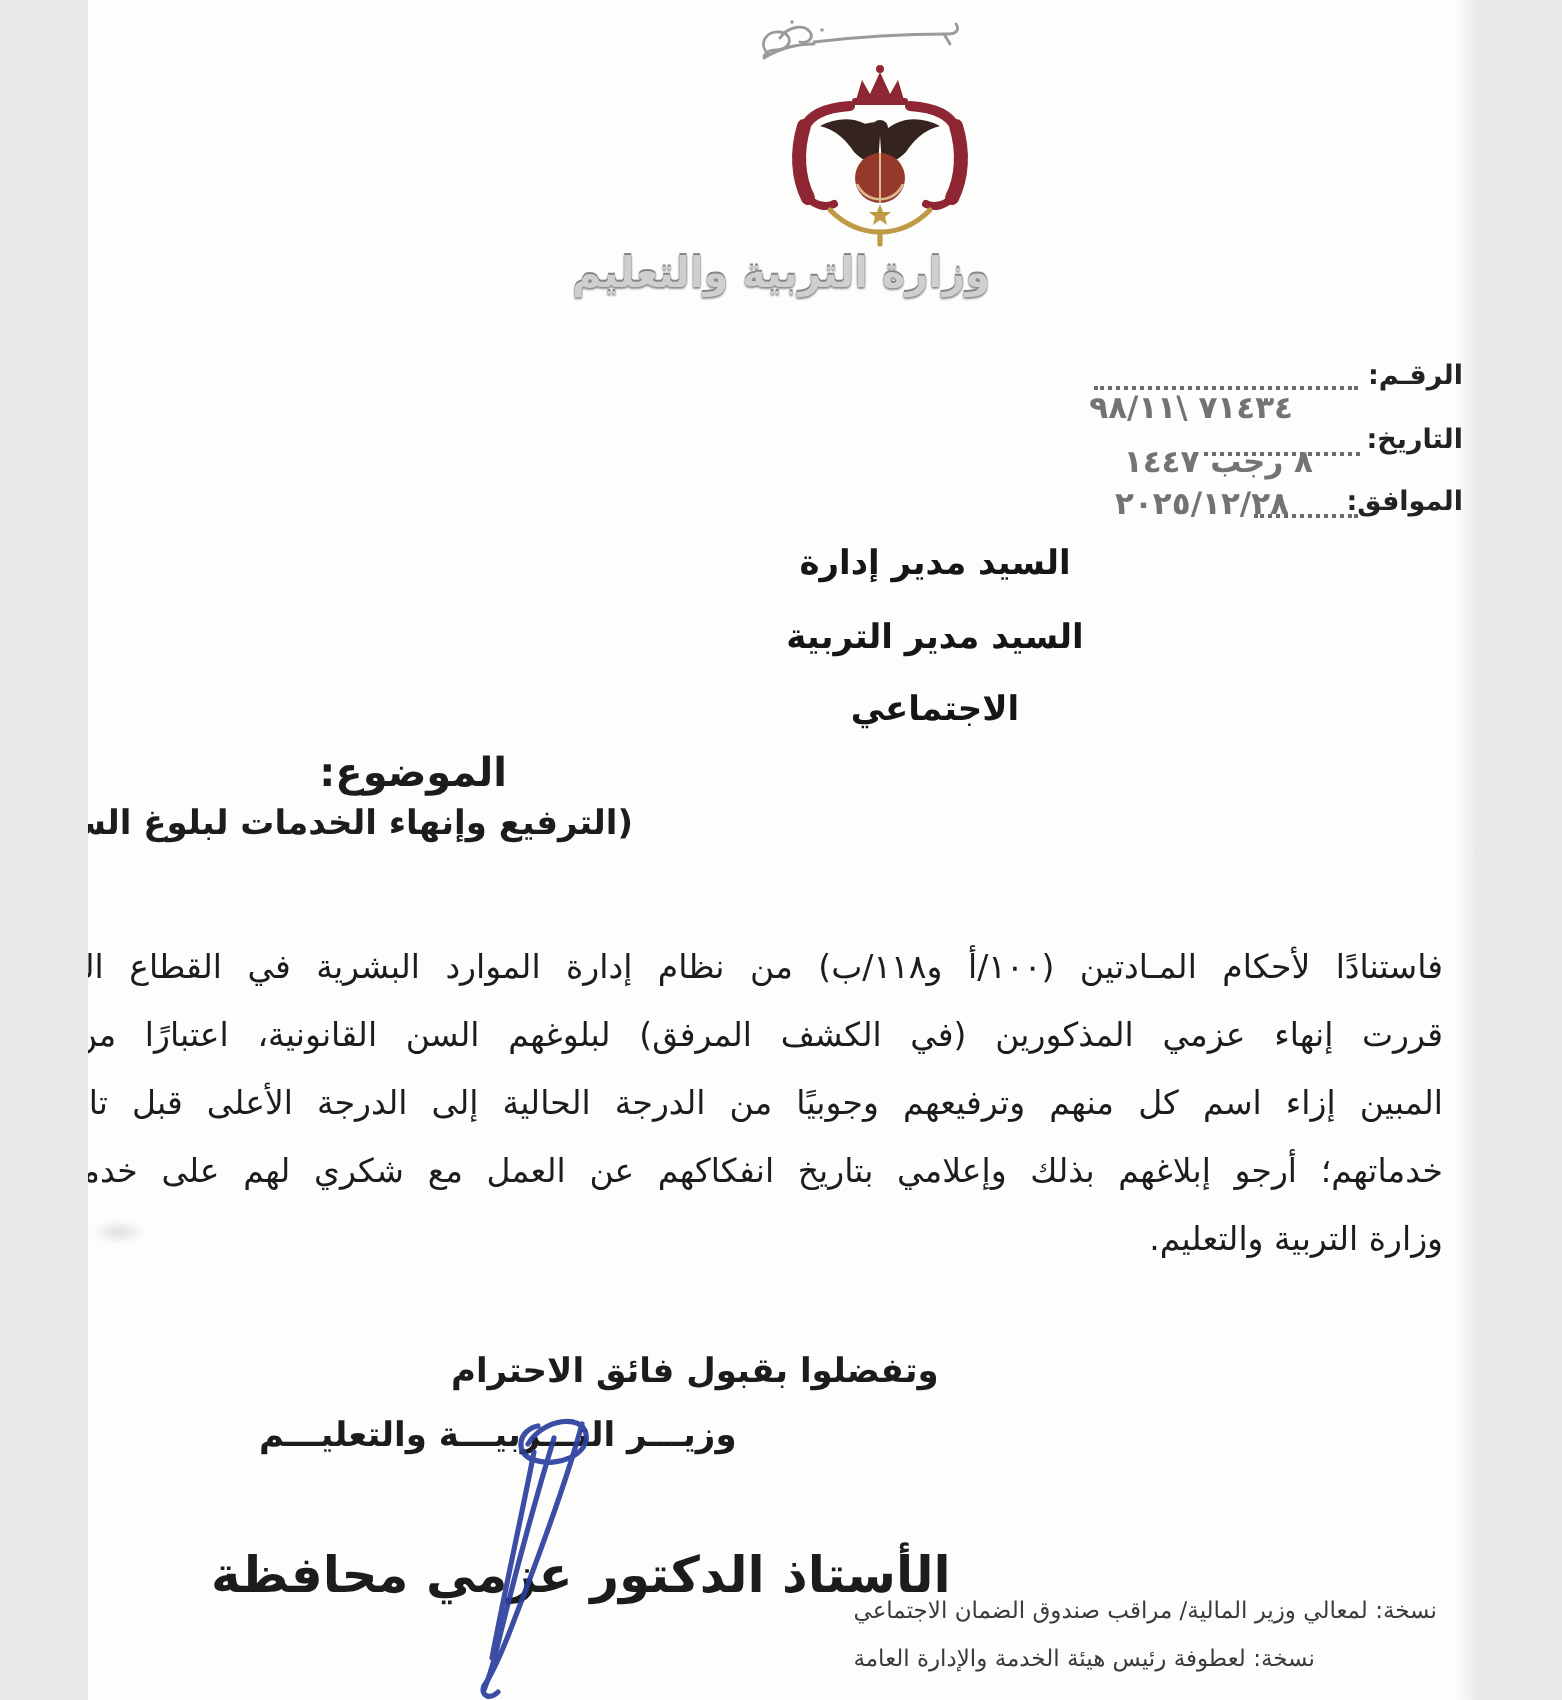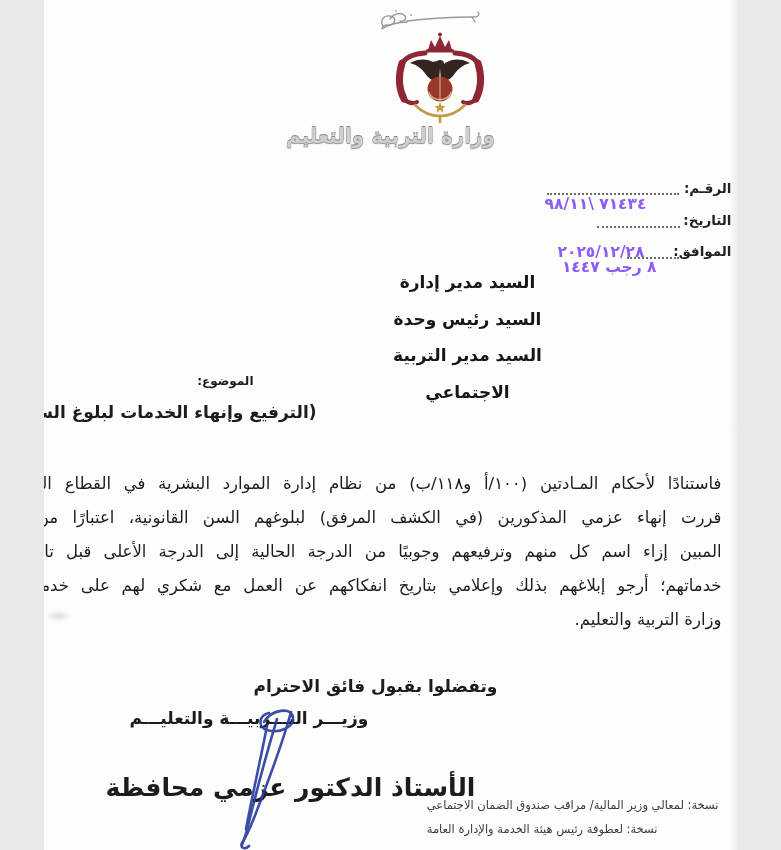--- a/index.html
+++ b/index.html
@@ -33,43 +33,43 @@
 
   
   .ref-label{right:6px;font-size:13.5px;font-weight:bold;color:#222;}
   .ref-lbl-num{top:180px;}
   .ref-lbl-date{top:212px;}
   .ref-lbl-greg{top:243px;}
   .leader{border-bottom:2px dotted #6b6b6b;height:1px;}
   .leader-num{right:59px;top:192px;width:132px;}
   .leader-date{right:58px;top:225px;width:83px;}
   .leader-greg{right:59px;top:256px;width:52px;}
-  .ref-value{font-size:15.5px;font-weight:bold;color:#8b5cf6;direction:ltr;unicode-bidi:isolate;}
+  .ref-value{font-size:15.5px;font-weight:bold;color:#737373;direction:ltr;unicode-bidi:isolate;}
   .ref-val-num{right:91px;top:195px;}
-  .ref-val-date{right:81px;top:222px;direction:rtl;margin-top:36px;}
+  .ref-val-date{right:81px;top:222px;direction:rtl;}
   .ref-val-greg{right:93px;top:243px;margin-left:21px;}
 
   
   .recipients{left:306px;top:264px;width:236px;text-align:center;
     font-size:17px;font-weight:bold;line-height:36.5px;color:#161616;}
 
   
-  .subject-label{right:484px;top:374px;font-size:12px;font-weight:bold;}
+  .subject-label{right:484px;top:374px;font-size:20px;font-weight:bold;}
   .subject-value{right:421px;top:402px;font-size:17px;font-weight:bold;white-space:nowrap;}
 
   
   .greeting{right:14px;top:436px;font-size:17px;font-weight:bold;}
   .body-block{right:16px;top:469px;width:742px;}
   .body-line{
     height:34px;line-height:30px;font-size:16.5px;
     text-align:justify;text-align-last:justify;
     white-space:normal;
   }
   .body-line.last{text-align-last:right;}
-  .closing{left:182px;top:676px;font-size:17px;font-weight:bold;margin-left:28px;}
+  .closing{left:182px;top:676px;font-size:17px;font-weight:bold;}
 
   
   .minister-title{left:86px;top:708px;font-size:17px;font-weight:bold;white-space:nowrap;}
   .signer-name{left:62px;top:773px;font-size:25px;font-weight:bold;letter-spacing:.5px;white-space:nowrap;}
   .signature{left:158px;top:700px;width:112px;height:150px;z-index:3;}
 
   
   .copies{right:19px;top:793px;text-align:left;font-size:11.5px;line-height:24px;color:#3a3a3a;}
 
   
@@ -142,21 +142,20 @@
   <div class="abs ref-label ref-lbl-date">التاريخ:</div>
   <div class="abs leader leader-date"></div>
   <div class="abs ref-value ref-val-date">٨ رجب ١٤٤٧</div>
 
   <div class="abs ref-label ref-lbl-greg">الموافق:</div>
   <div class="abs leader leader-greg"></div>
   <div class="abs ref-value ref-val-greg" dir="ltr">٢٠٢٥/١٢/٢٨</div>
 
   <div class="abs recipients">
     <div>السيد مدير إدارة</div>
-    <div>السيد رئيس وحدة</div>
     <div>السيد مدير التربية الاجتماعي</div>
   </div>
 
   <div class="abs subject-label">الموضوع:</div>
   <div class="abs subject-value">(الترفيع وإنهاء الخدمات لبلوغ السن القانونية)</div>
 
 
   <div class="abs body-block">
     <div class="body-line">فاستنادًا لأحكام المـادتين (١٠٠/أ و١١٨/ب) من نظام إدارة الموارد البشرية في القطاع العام رقم</div>
     <div class="body-line">قررت إنهاء عزمي المذكورين (في الكشف المرفق) لبلوغهم السن القانونية، اعتبارًا من التاريخ</div>

